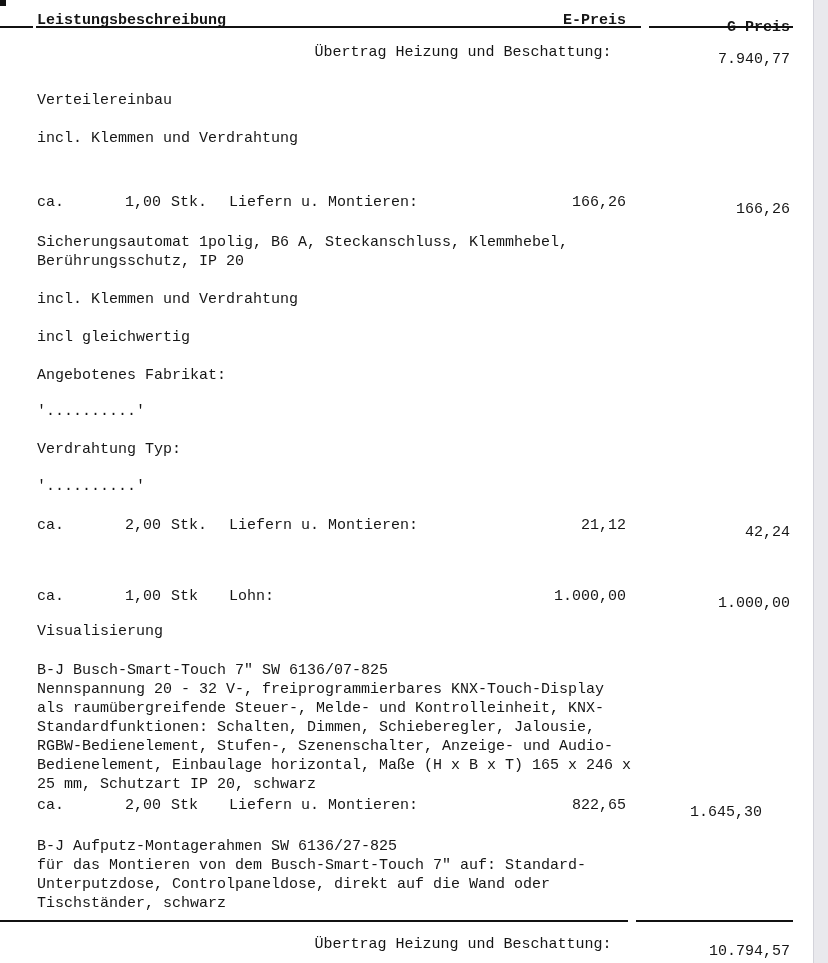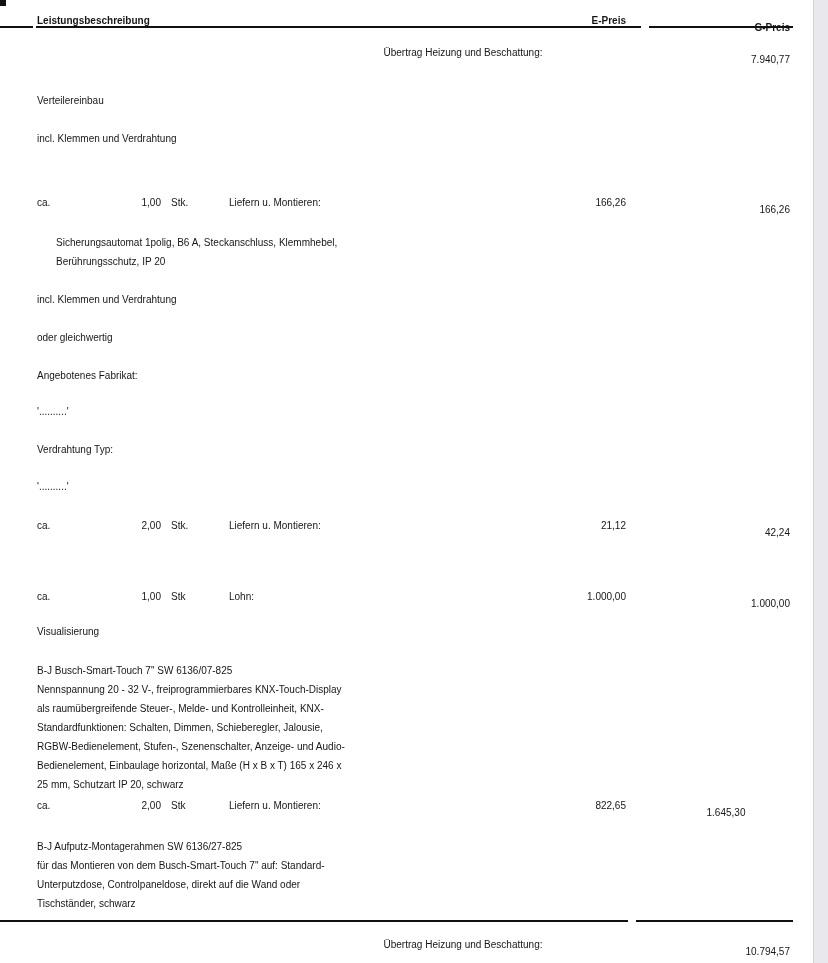--- a/index.html
+++ b/index.html
@@ -23,22 +23,23 @@
   }
   .corner-mark {
     position:absolute; left:0; top:0; width:6px; height:6px;
     background:#111111;
   }
   .rule {
     position:absolute; height:2px; background:#111111;
   }
   .txt {
     position:absolute;
-    font-size:10px; line-height:19px;
+    font-size:15px; line-height:19px;
     white-space:pre;
+    font-family:Liberation Mono, monospace;
   }
   .bold { font-weight:bold; }
   .para { left:37px; }
   
   .c-prefix { left:37px; }
   .c-qty    { left:100px; width:61px; text-align:right; }
   .c-unit   { left:171px; }
   .c-action { left:229px; }
   .c-e      { left:498px; width:128px; text-align:right; }
   .c-g      { left:662px; width:128px; text-align:right;margin-top:7px; }
@@ -68,26 +69,26 @@
 
   <div>
     <span class="txt c-prefix" style="top:193px;">ca.</span>
     <span class="txt c-qty" style="top:193px;">1,00</span>
     <span class="txt c-unit" style="top:193px;">Stk.</span>
     <span class="txt c-action" style="top:193px;">Liefern u. Montieren:</span>
     <span class="txt c-e" style="top:193px;">166,26</span>
     <span class="txt c-g" style="top:193px;">166,26</span>
   </div>
 
-  <div class="txt para" style="top:233px;margin-left:19px;">Sicherungsautomat 1polig, B6 A, Steckanschluss, Klemmhebel,
+  <div class="txt para" style="top:233px;">Sicherungsautomat 1polig, B6 A, Steckanschluss, Klemmhebel,
 Berührungsschutz, IP 20</div>
 
   <div class="txt para" style="top:290px;">incl. Klemmen und Verdrahtung</div>
 
-  <div class="txt para" style="top:328px;">oder gleichwertig</div>
+  <div class="txt para" style="top:328px;">incl gleichwertig</div>
 
   <div class="txt para" style="top:366px;">Angebotenes Fabrikat:</div>
 
   <div class="txt para" style="top:402px;">'..........'</div>
 
   <div class="txt para" style="top:440px;">Verdrahtung Typ:</div>
 
   <div class="txt para" style="top:477px;">'..........'</div>
 
   <div>

